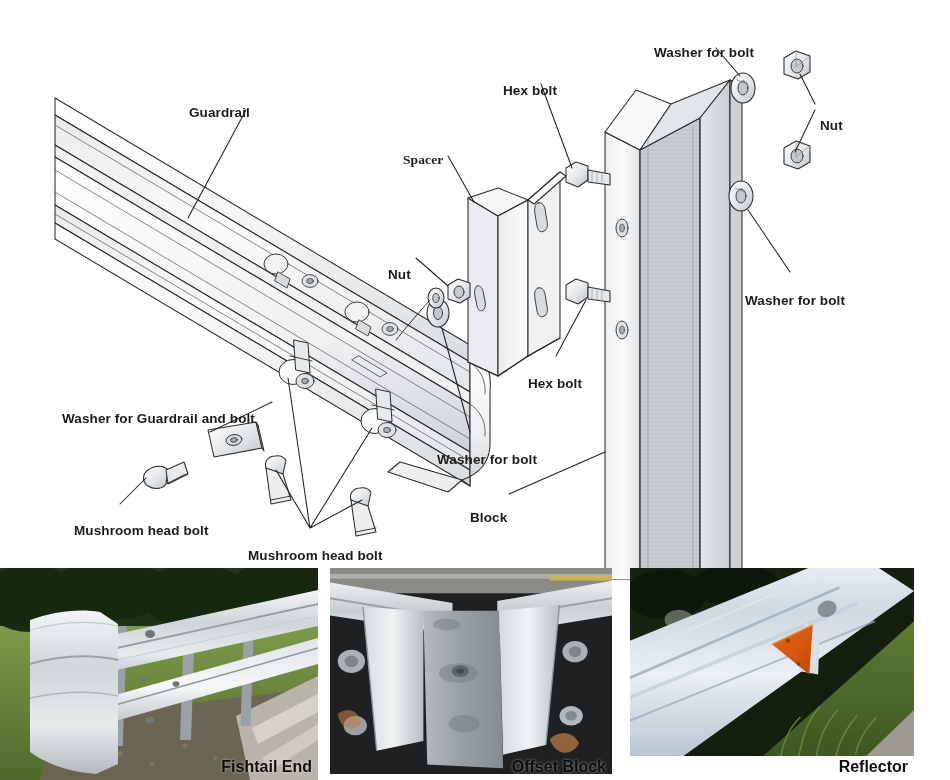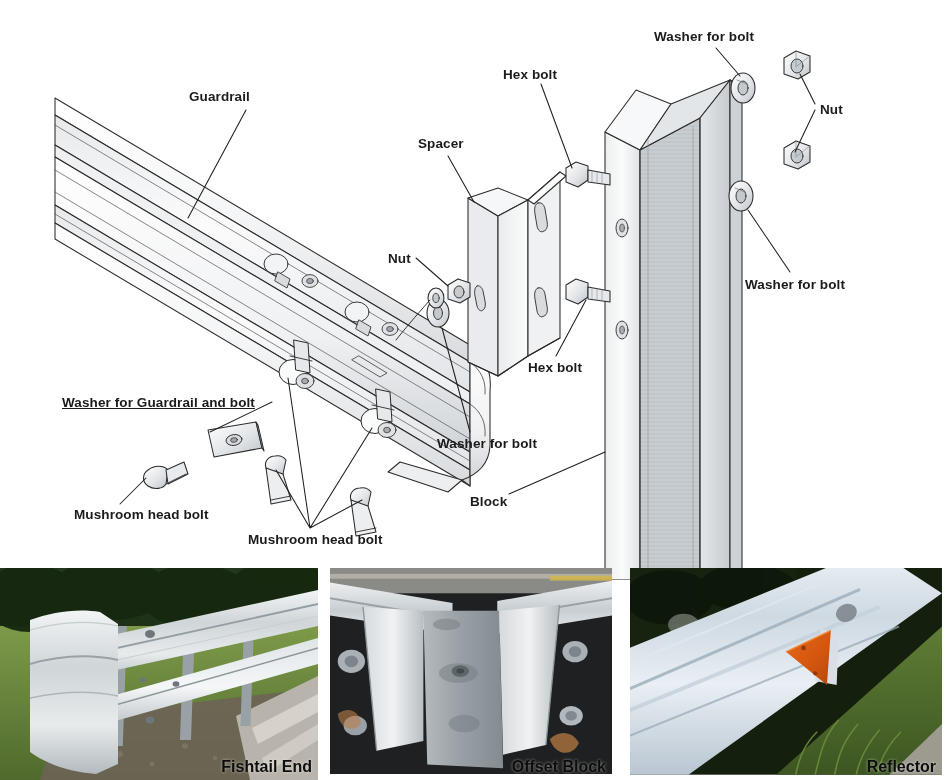--- a/index.html
+++ b/index.html
@@ -12,36 +12,37 @@
   svg.diagram{position:absolute;left:0;top:0;width:950px;height:580px;display:block;}
   .lbl{
     position:absolute;
     font-family:"Liberation Sans","DejaVu Sans",sans-serif;
     font-size:13.5px;
     font-weight:600;
     color:#1b1b1b;
     white-space:nowrap;
     letter-spacing:.1px;
     line-height:1;
+    margin-top:16px;
   }
   
   #photostrip{position:absolute;left:0;top:568px;width:950px;height:212px;}
   .photo{position:absolute;top:0;height:212px;overflow:hidden;}
   .photo .scene{position:absolute;inset:0;}
   .cap{
     position:absolute;right:6px;bottom:4px;
     font-family:"Liberation Sans","DejaVu Sans",sans-serif;
     font-size:16px;font-weight:bold;color:#0d0d0d;
     text-shadow:0 0 3px rgba(255,255,255,.55);
     white-space:nowrap;
     text-align:center;
   }
   #photo1{left:0;width:318px;}
   #photo2{left:330px;width:282px;}
-  #photo3{left:630px;width:284px;padding-left:28px;}
+  #photo3{left:630px;width:284px;}
 </style>
 </head>
 <body>
 
 <div id="stage">
 
   <svg class="diagram" viewBox="0 0 950 580">
     <defs>
       <linearGradient id="gRailTop" x1="0" y1="0" x2="0" y2="1">
         <stop offset="0%" stop-color="#ffffff"></stop>
@@ -272,30 +273,30 @@
         <path d="M509 494 L605 452"></path>
         <path d="M272 402 L210 432"></path>
         <path d="M120 504 L146 478"></path>
         <path d="M310 528 L288 378 M310 528 L372 428 M310 528 L276 470 M310 528 L362 500"></path>
         <path d="M430 300 C 414 318 404 330 396 340" stroke-width="0.9"></path>
       </g>
     </g>
   </svg>
 
   <div class="lbl" style="left:189px;top:90px;">Guardrail</div>
-  <div class="lbl" style="left:418px;top:137px;">Spacer</div>
+  <div class="lbl" style="left:403px;top:137px;font-family:Liberation Serif, serif;">Spacer</div>
   <div class="lbl" style="left:503px;top:68px;">Hex bolt</div>
   <div class="lbl" style="left:654px;top:30px;">Washer for bolt</div>
   <div class="lbl" style="left:820px;top:103px;">Nut</div>
   <div class="lbl" style="left:745px;top:278px;">Washer for bolt</div>
   <div class="lbl" style="left:388px;top:252px;">Nut</div>
   <div class="lbl" style="left:528px;top:361px;">Hex bolt</div>
   <div class="lbl" style="left:437px;top:437px;">Washer for bolt</div>
   <div class="lbl" style="left:470px;top:495px;">Block</div>
-  <div class="lbl" style="left:62px;top:396px;text-decoration:underline;">Washer for Guardrail and bolt</div>
+  <div class="lbl" style="left:62px;top:396px;">Washer for Guardrail and bolt</div>
   <div class="lbl" style="left:74px;top:508px;">Mushroom head bolt</div>
   <div class="lbl" style="left:248px;top:533px;">Mushroom head bolt</div>
 
   <div id="photostrip">
 
     <div class="photo" id="photo1">
       <svg class="scene" viewBox="0 0 318 212" preserveAspectRatio="none">
         <defs>
           <linearGradient id="f_sky" x1="0" y1="0" x2="0" y2="1">
             <stop offset="0%" stop-color="#23381c"></stop>

